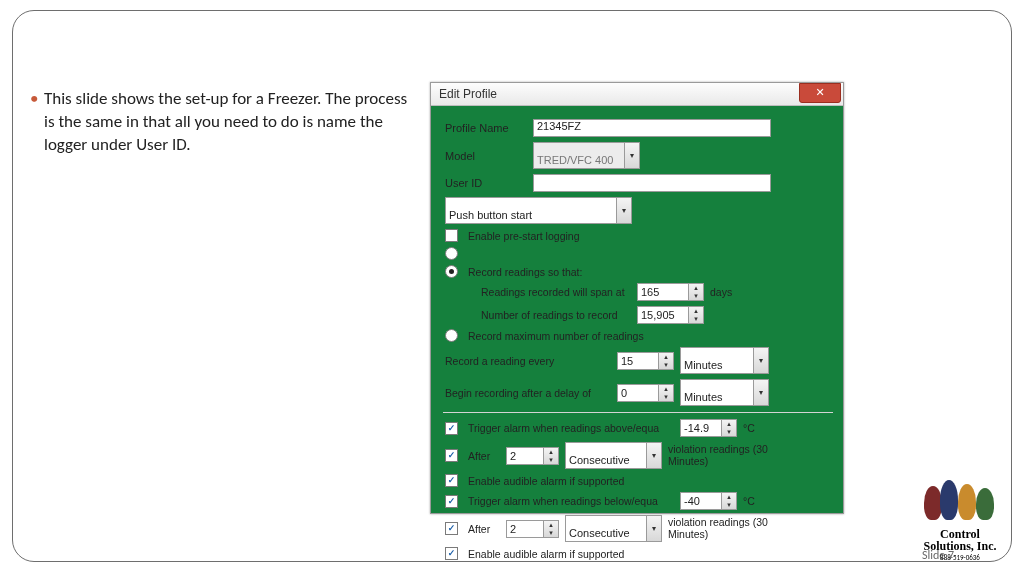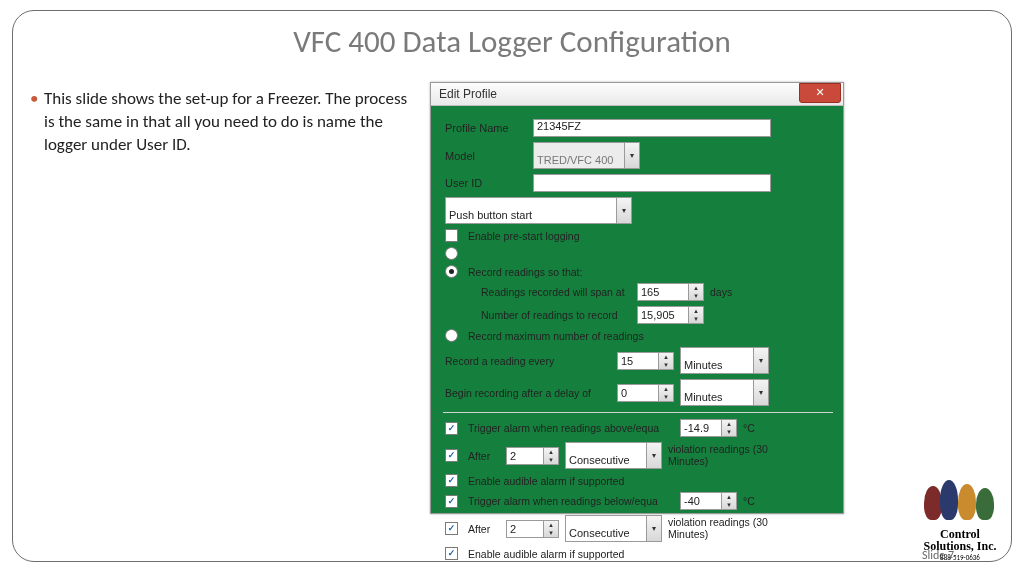--- a/index.html
+++ b/index.html
@@ -37,21 +37,20 @@
   .indent2 { margin-left:36px; }
   .sep { border-top:1px solid #d4d4d4; margin:6px -2px; }
   .sm { font-size:10.5px; }
 </style>
 </head>
 <body>
 
 <div class="stage">
   <div class="border-box"></div>
 
-  <div class="title">VFC 400 Data Logger Configuration</div>
 
   <div class="bullet">
     <span class="dot">•</span>
     <span>This slide shows the set-up for a Freezer. The process is the same in that all you need to do is name the logger under User ID.</span>
   </div>
 
   <div class="win">
     <div class="titlebar">
       <span>Edit Profile</span>
       <div class="close-btn">

